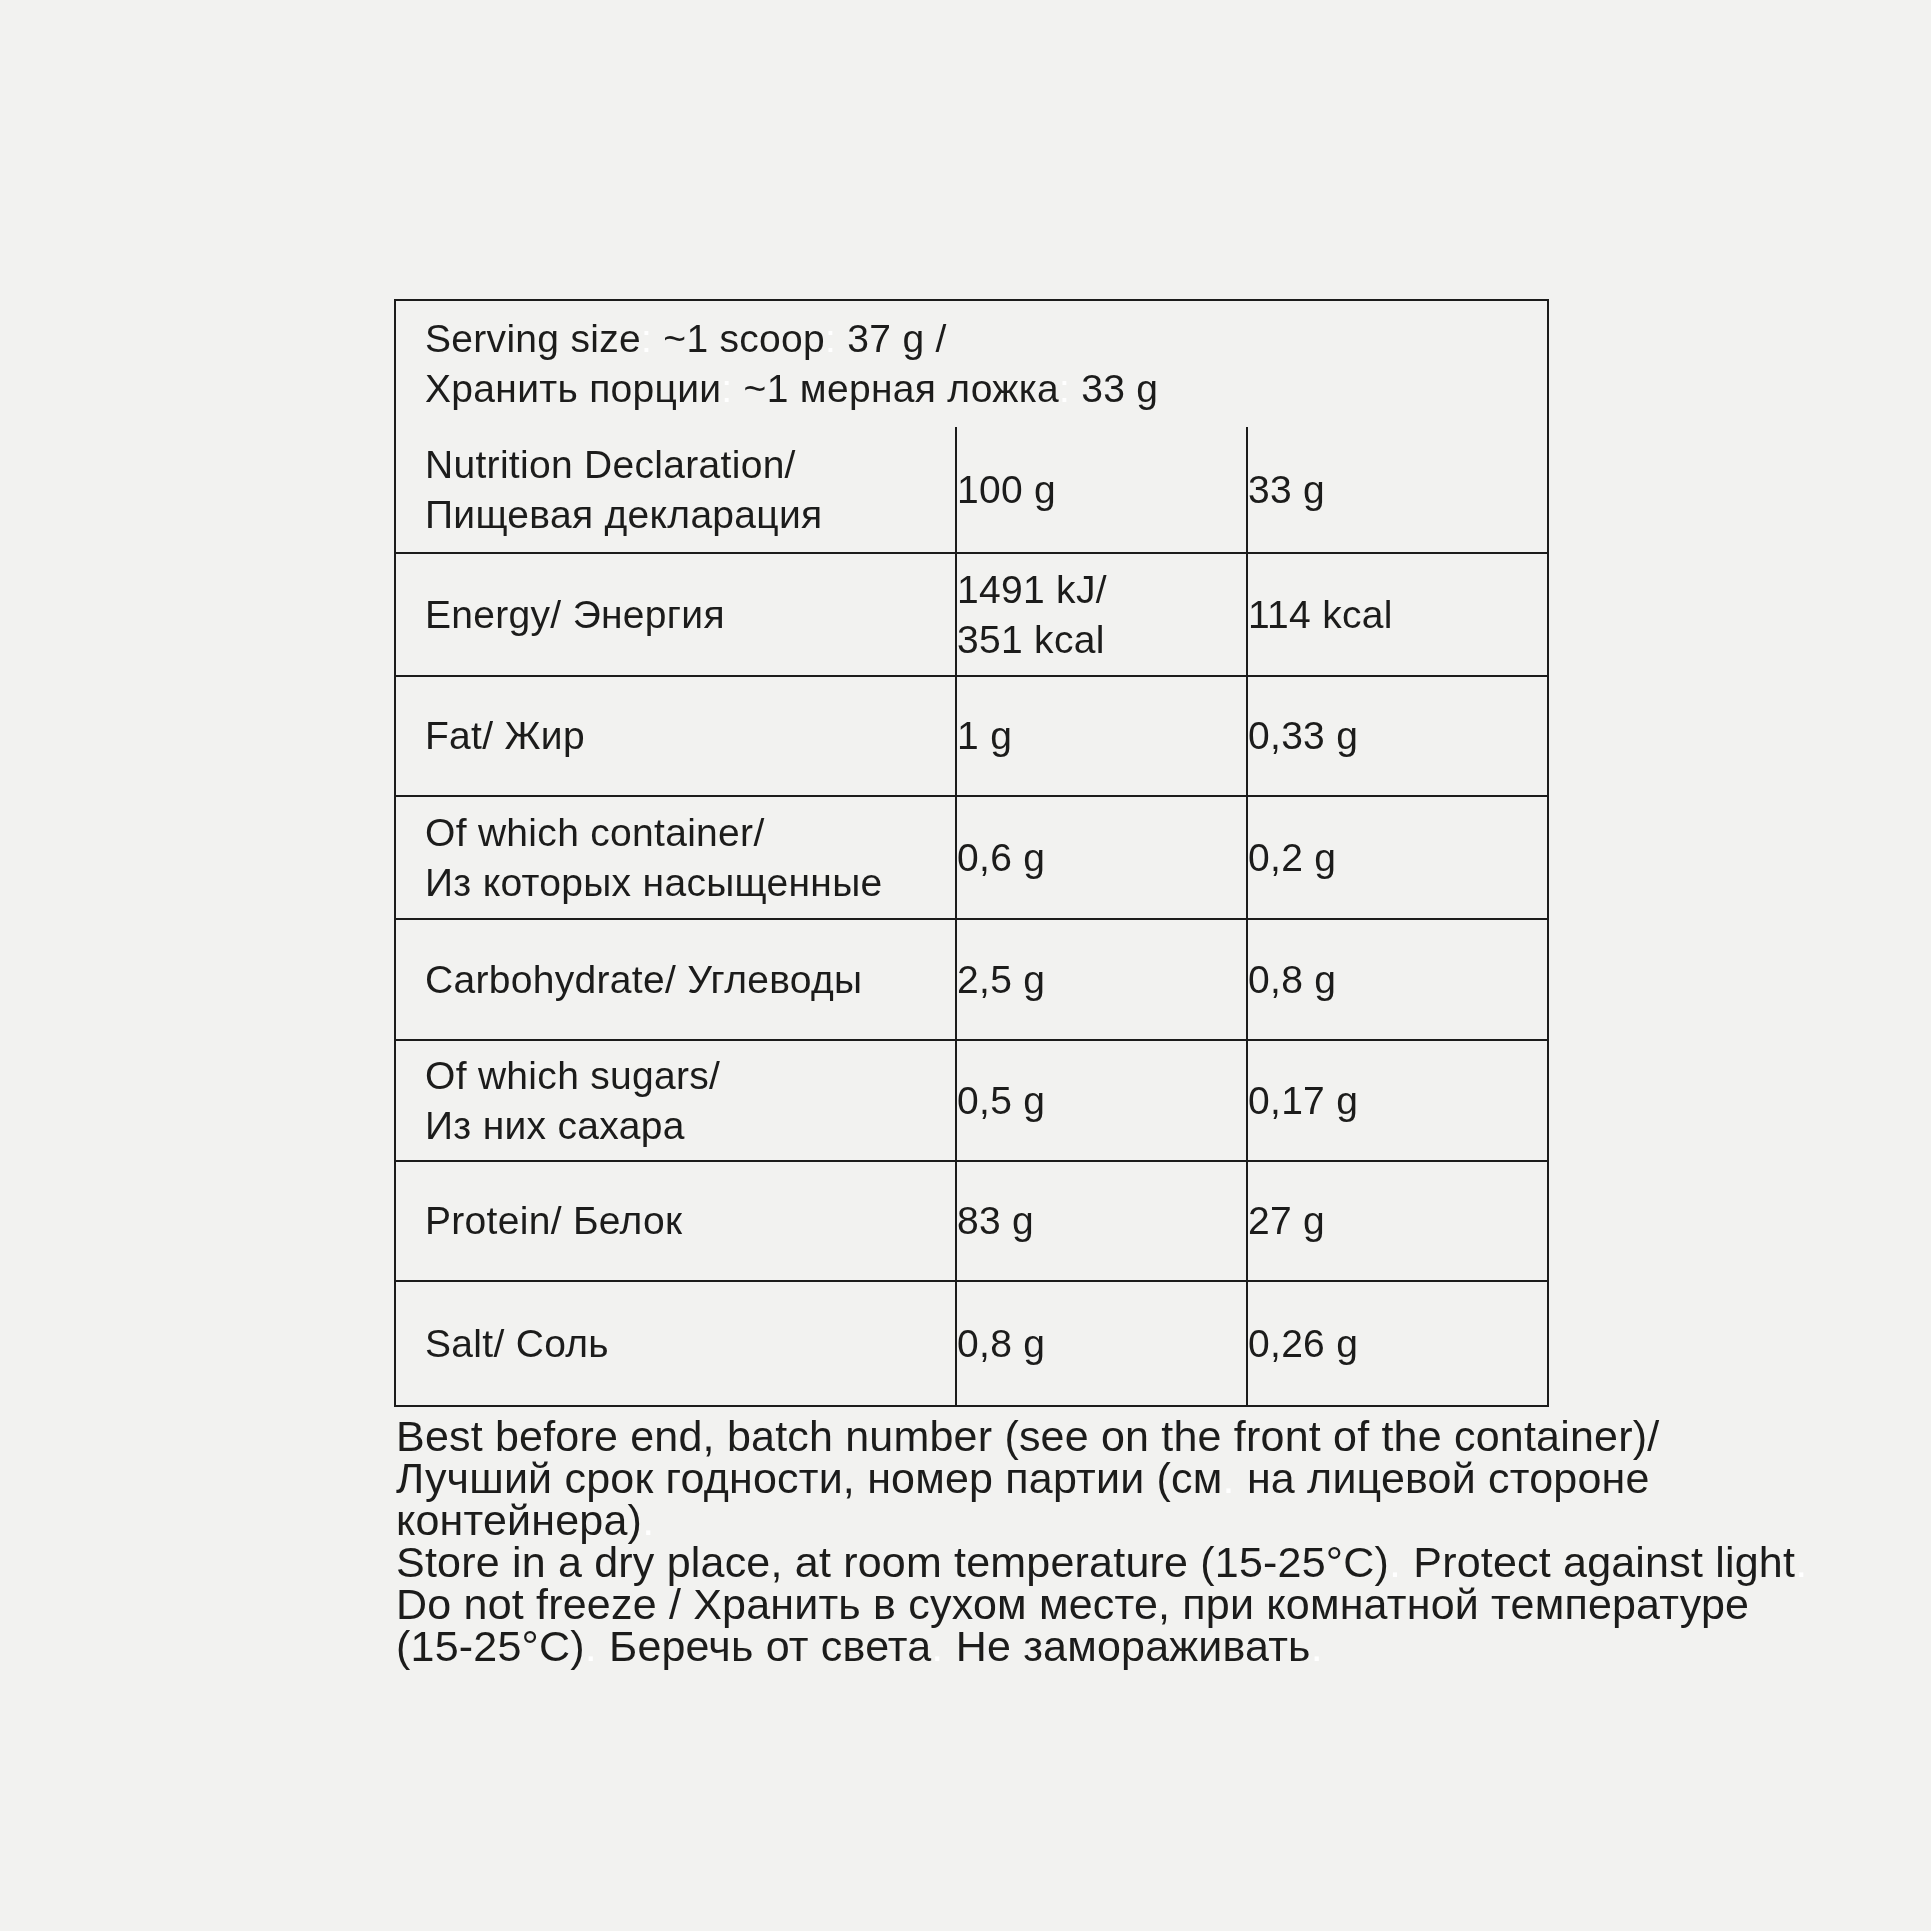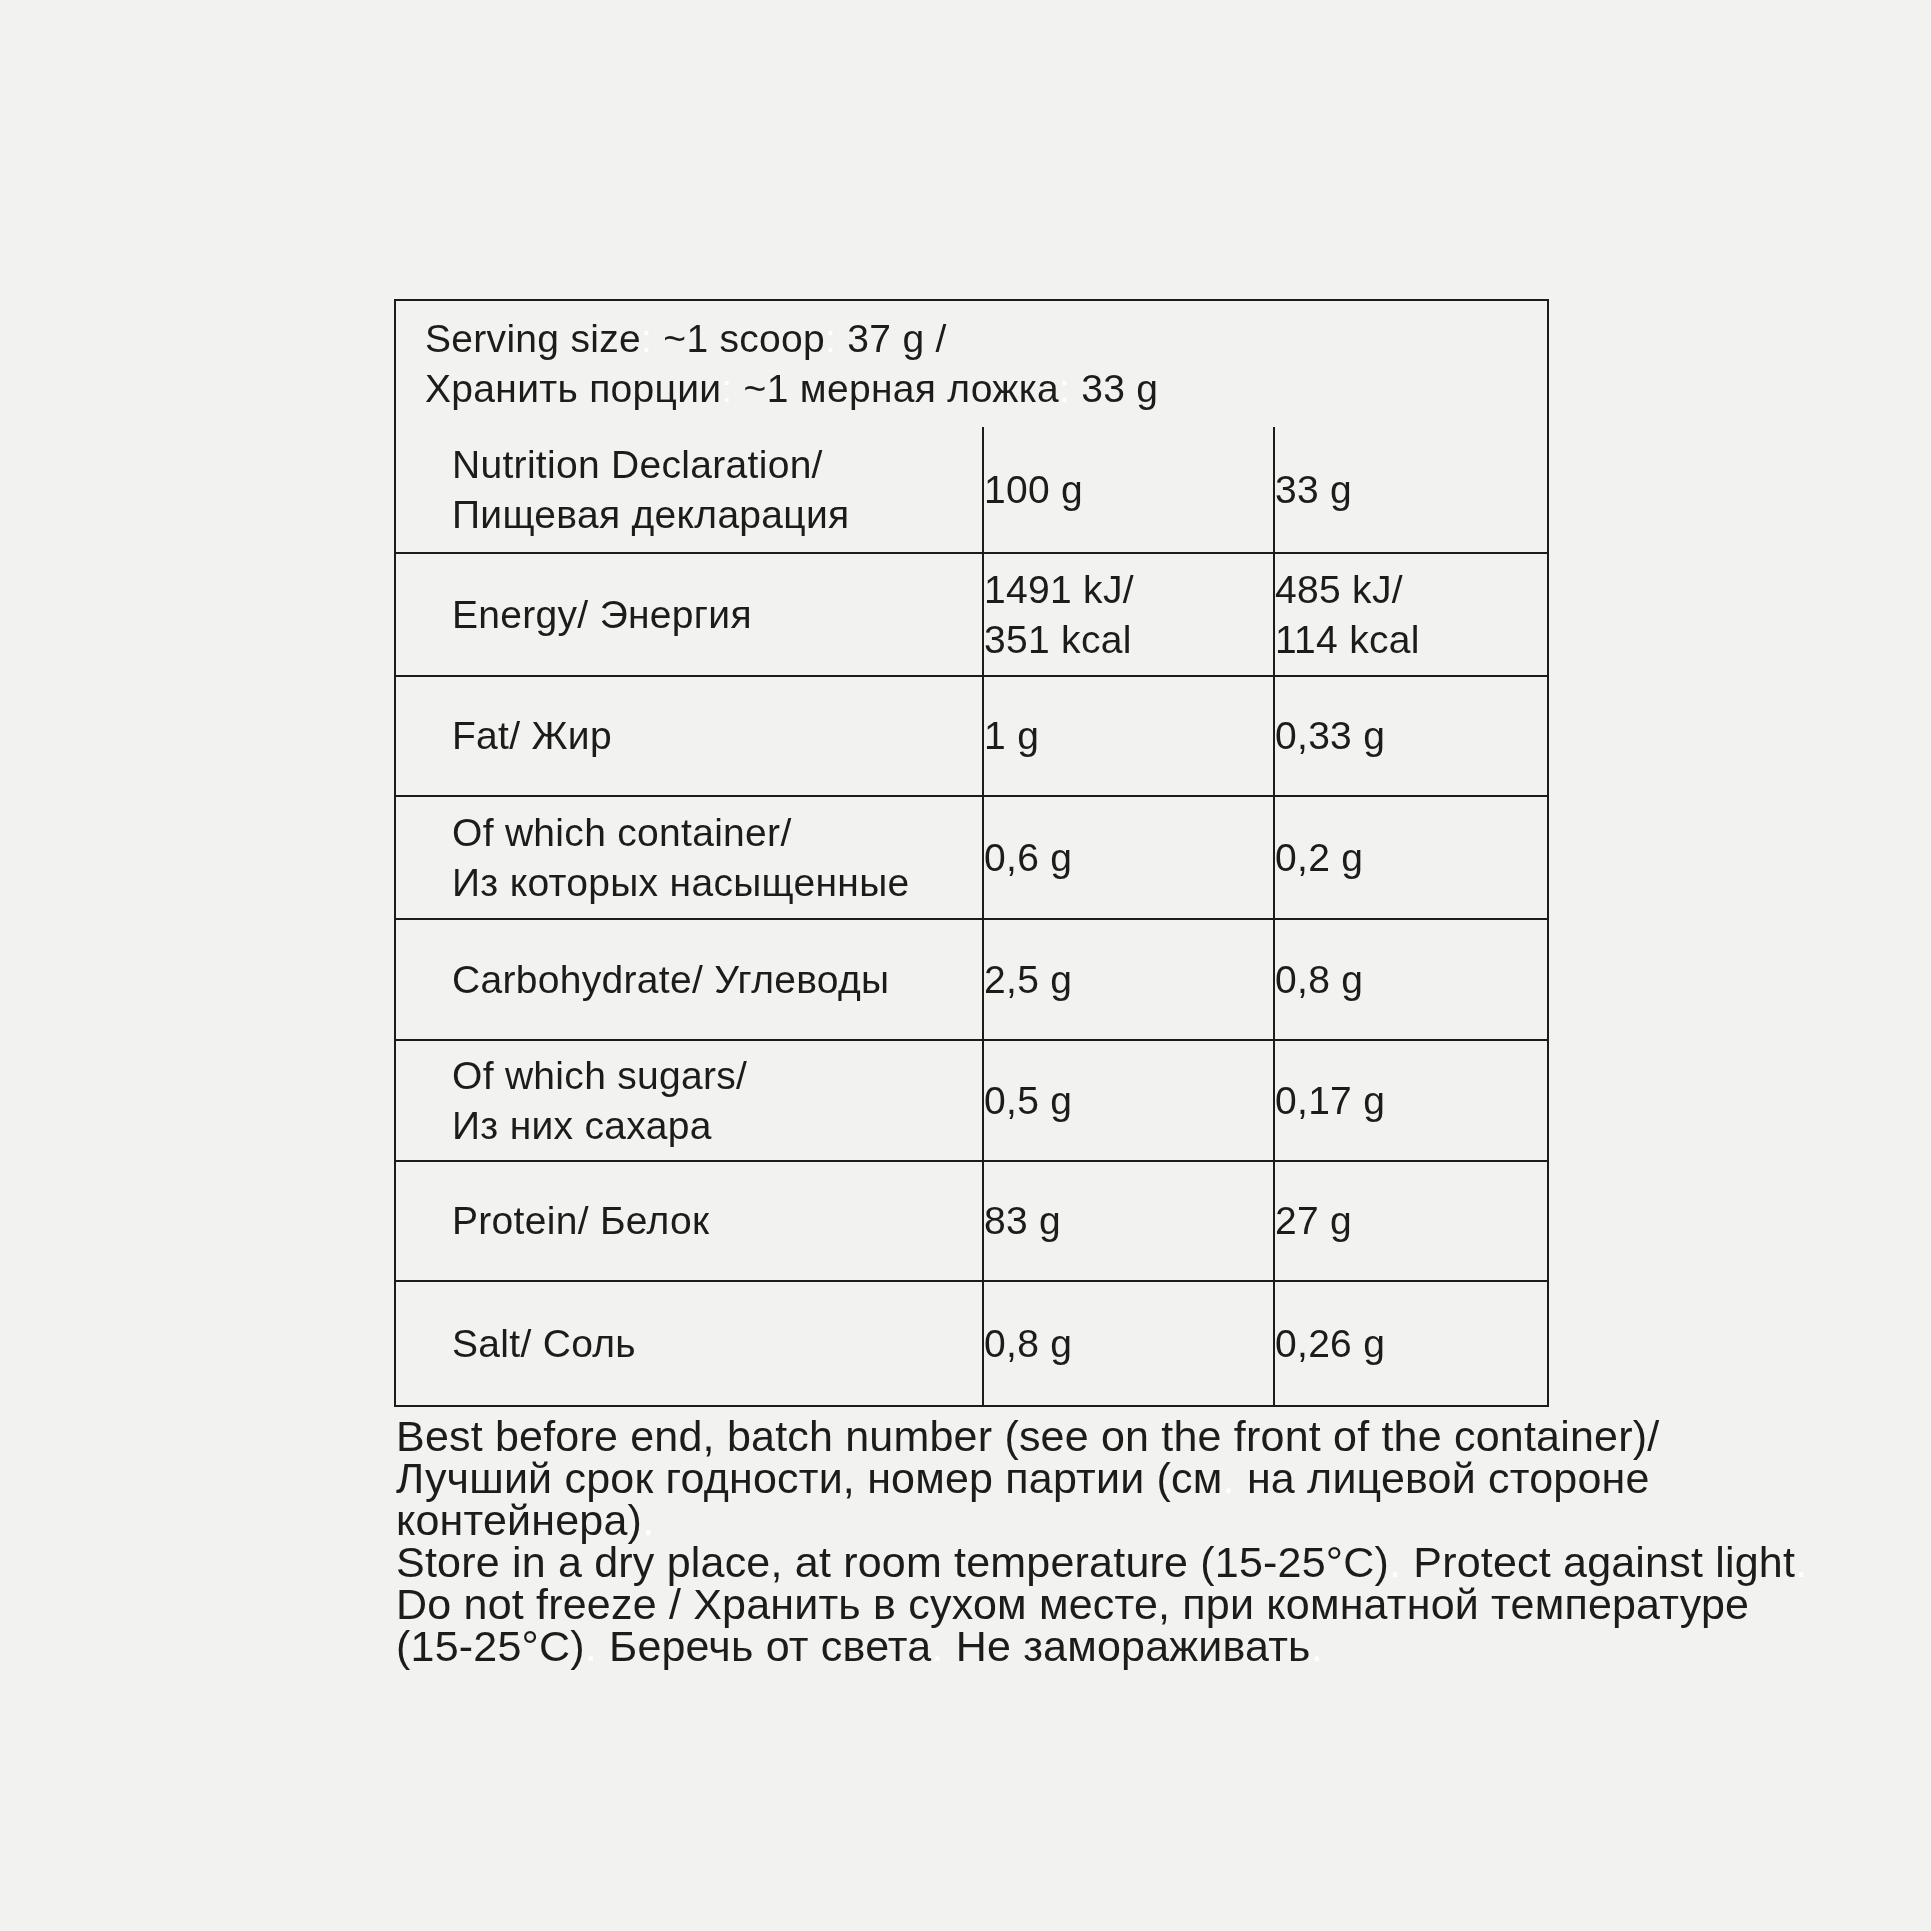--- a/index.html
+++ b/index.html
@@ -28,21 +28,20 @@
     display: grid;
     grid-template-rows: 126px 125px 123px 120px 123px 121px 121px 120px auto;
     font-size: 39px;
     line-height: 50px;
     letter-spacing: 0.3px;
   }
   .trow {
     display: grid;
     grid-template-columns: 559px 291px 1fr;
     box-sizing: border-box;
-    padding-left: 27px;
   }
   .trow + .trow {
     border-top: 2.9px solid #1c1c1b;
   }
   .serving-row {
     display: flex;
     flex-direction: column;
     justify-content: center;
     padding-left: 29px;
     box-sizing: border-box;
@@ -108,21 +107,20 @@
 
   <div class="trow">
     <div class="cell label">
       <div>Energy/ Энергия</div>
     </div>
     <div class="cell value">
       <div>1491 kJ/</div>
       <div>351 kcal</div>
     </div>
     <div class="cell value">
-      <div>485 kJ/</div>
       <div>114 kcal</div>
     </div>
   </div>
 
   <div class="trow">
     <div class="cell label">
       <div>Fat/ Жир</div>
     </div>
     <div class="cell value">
       <div>1 g</div>

